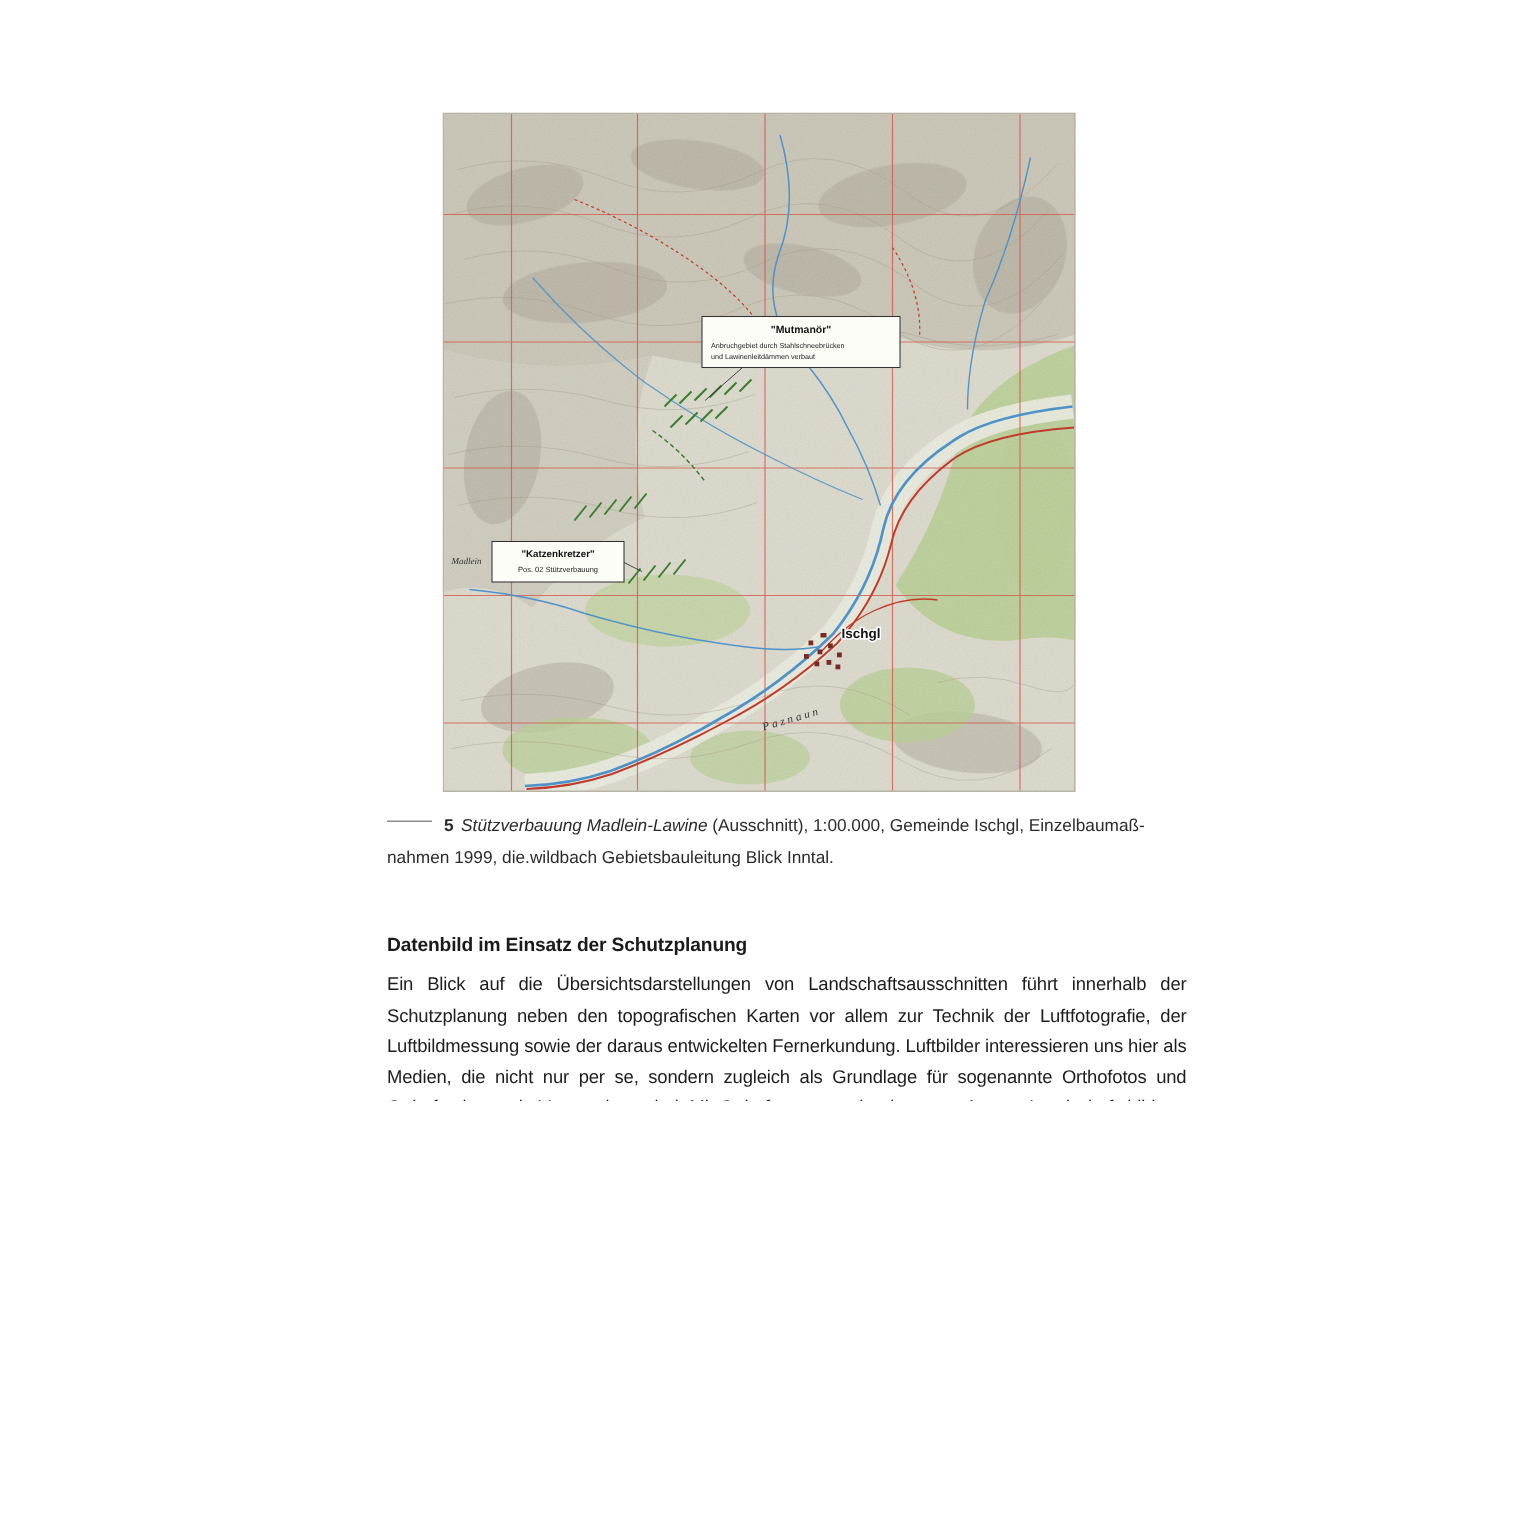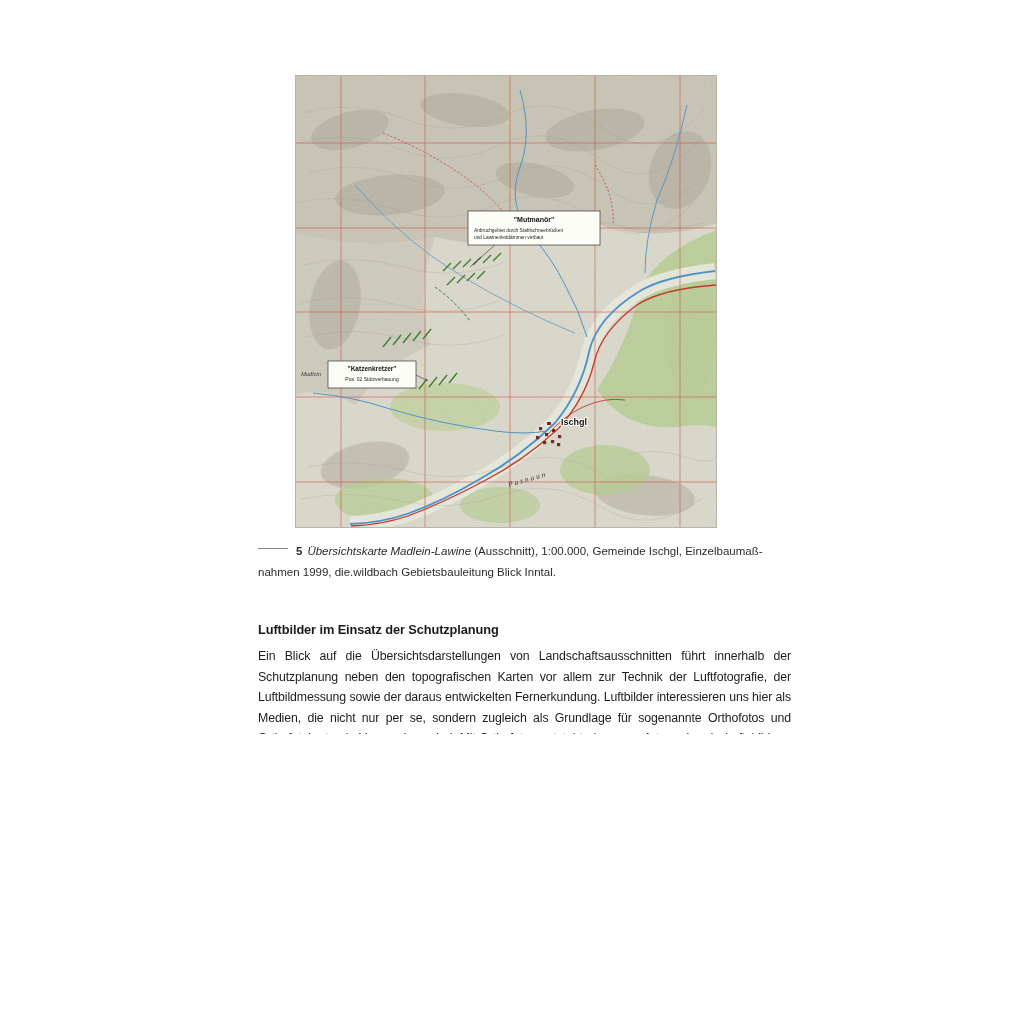--- a/index.html
+++ b/index.html
@@ -188,26 +188,26 @@
         <text x="77" y="296" text-anchor="middle" font-family="Liberation Sans, sans-serif" font-size="6.5" font-weight="bold" fill="#111">"Katzenkretzer"</text>
         <text x="77" y="306" text-anchor="middle" font-family="Liberation Sans, sans-serif" font-size="5" fill="#222">Pos. 02 Stützverbauung</text>
       </g>
 
       <rect x="0.5" y="0.5" width="421" height="452" fill="none" stroke="#b8b4a6" stroke-width="1"></rect>
     </svg>
   </div>
 
   <div class="caption">
     <div class="caption-line">
-      <span class="caption-rule"></span><b>5</b><i>Übersichtskarte Madlein-Lawine</i><span> (Ausschnitt), 1:00.000, Gemeinde Ischgl, Einzelbaumaß-</span>
+      <span class="caption-rule"></span><b>5</b><i>Stützverbauung Madlein-Lawine</i><span> (Ausschnitt), 1:00.000, Gemeinde Ischgl, Einzelbaumaß-</span>
     </div>
     <div class="caption-line">nahmen 1999, die.wildbach Gebietsbauleitung Blick Inntal.</div>
   </div>
 
-  <div class="heading">Luftbilder im Einsatz der Schutzplanung</div>
+  <div class="heading">Datenbild im Einsatz der Schutzplanung</div>
 
   <div class="bodytext">Ein Blick auf die Übersichtsdarstellungen von Landschaftsausschnitten führt innerhalb der Schutzplanung neben den topografischen Karten vor allem zur Technik der Luftfotografie, der Luftbildmessung sowie der daraus entwickelten Fernerkundung. Luftbilder interessieren uns hier als Medien, die nicht nur per se, sondern zugleich als Grundlage für sogenannte Orthofotos und Orthofotokarten in Verwendung sind. Mit Orthofotos entsteht eine neue Art von Landschaftsbildern, basierend auf einem Verfahren, in dem sich Medientypen überlagern. Sie sind eine Synthese aus Karte als Zeichenmedium und Foto als indexikalischem Medium. Mit dieser Überlagerung verbinden sich auch verschiedene Wissensebenen, die ursächlich mit den Medien verknüpft sind. Für die vorliegende Untersuchung ist dabei der Plot aus dem sogenannten Betrachterbild, dem Modellbild und dem Datenbild von Interesse. Mit Betrachterbild ist die Eigenschaft einer Fotografie gemeint, der ein betrachtendes Subjekt und mit diesem ein subjektiver Aufnahmepunkt vorausgeht. Modellbild meint hingegen eine aus solchen Betrachterbildern umgewandelte Aufnahme, die immer noch Fotografie ist, dennoch allgemeingültige Eigenschaften</div>
 
   <div class="footer-rule"></div>
   <div class="running-title">DAS TECHNISCHE BILD – STRATEGIEN DES SICHTBARMACHENS</div>
   <div class="page-number">20</div>
 
 </div>
 
 </body></html>

